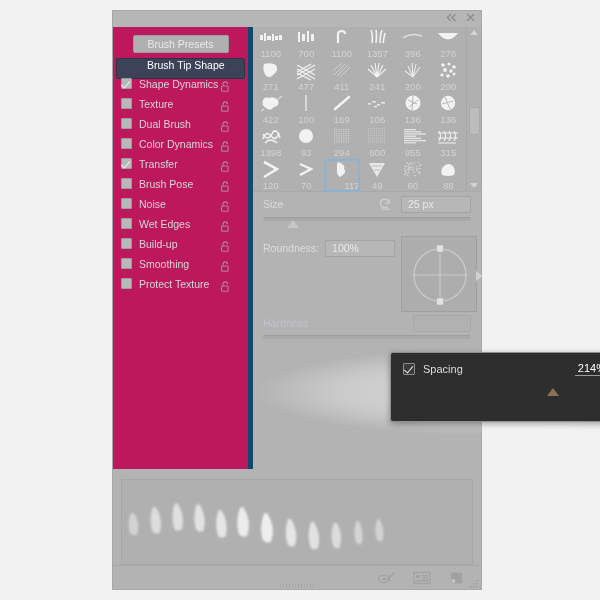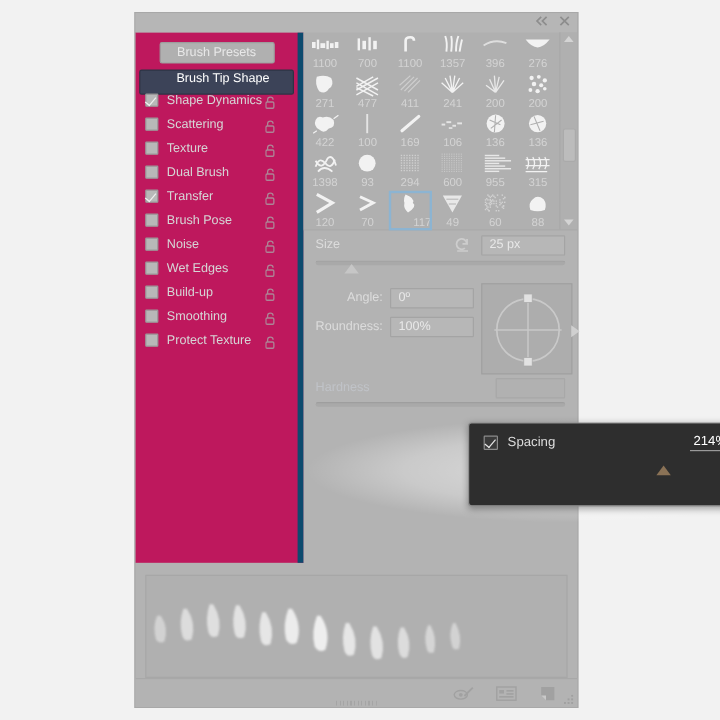--- a/index.html
+++ b/index.html
@@ -268,37 +268,37 @@
           <div class="optrow">
             <span class="chk on"></span>
             <span class="opt-label">Shape Dynamics</span>
             <span class="lock"><svg width="9" height="11" viewBox="0 0 9 11">
                 <path d="M2 5 V3.2 A2.3 2.3 0 0 1 6.6 3.2" stroke="#a8a8a8" stroke-width="1.1" fill="none"></path>
                 <rect x="0.6" y="5" width="6.6" height="5.2" rx="1" stroke="#a8a8a8" stroke-width="1.1" fill="none"></rect>
               </svg></span>
           </div>
           <div class="optrow">
             <span class="chk"></span>
-            <span class="opt-label">Scattering</span>
-            <span class="lock"><svg width="9" height="11" viewBox="0 0 9 11">
-                <path d="M2 5 V3.2 A2.3 2.3 0 0 1 6.6 3.2" stroke="#a8a8a8" stroke-width="1.1" fill="none"></path>
-                <rect x="0.6" y="5" width="6.6" height="5.2" rx="1" stroke="#a8a8a8" stroke-width="1.1" fill="none"></rect>
-              </svg></span>
-          </div>
-          <div class="optrow">
-            <span class="chk"></span>
             <span class="opt-label">Texture</span>
             <span class="lock"><svg width="9" height="11" viewBox="0 0 9 11">
                 <path d="M2 5 V3.2 A2.3 2.3 0 0 1 6.6 3.2" stroke="#a8a8a8" stroke-width="1.1" fill="none"></path>
                 <rect x="0.6" y="5" width="6.6" height="5.2" rx="1" stroke="#a8a8a8" stroke-width="1.1" fill="none"></rect>
               </svg></span>
           </div>
           <div class="optrow">
             <span class="chk"></span>
             <span class="opt-label">Dual Brush</span>
+            <span class="lock"><svg width="9" height="11" viewBox="0 0 9 11">
+                <path d="M2 5 V3.2 A2.3 2.3 0 0 1 6.6 3.2" stroke="#a8a8a8" stroke-width="1.1" fill="none"></path>
+                <rect x="0.6" y="5" width="6.6" height="5.2" rx="1" stroke="#a8a8a8" stroke-width="1.1" fill="none"></rect>
+              </svg></span>
+          </div>
+          <div class="optrow">
+            <span class="chk"></span>
+            <span class="opt-label">Color Dynamics</span>
             <span class="lock"><svg width="9" height="11" viewBox="0 0 9 11">
                 <path d="M2 5 V3.2 A2.3 2.3 0 0 1 6.6 3.2" stroke="#a8a8a8" stroke-width="1.1" fill="none"></path>
                 <rect x="0.6" y="5" width="6.6" height="5.2" rx="1" stroke="#a8a8a8" stroke-width="1.1" fill="none"></rect>
               </svg></span>
           </div>
           <div class="optrow">
             <span class="chk on"></span>
             <span class="opt-label">Transfer</span>
             <span class="lock"><svg width="9" height="11" viewBox="0 0 9 11">
                 <path d="M2 5 V3.2 A2.3 2.3 0 0 1 6.6 3.2" stroke="#a8a8a8" stroke-width="1.1" fill="none"></path>
@@ -876,24 +876,20 @@
         <span class="numfield">25 px</span>
       </div>
       <div class="slider">
         <div class="track"></div>
         <span class="knob" id="sizeknob" style="left: 33.88px;"></span>
       </div>
 
       <div class="mid">
         <div class="mid-left">
           <div class="field-row">
-            <span class="lbl">Angle:</span>
-            <span class="numfield">0º</span>
-          </div>
-          <div class="field-row">
             <span class="lbl">Roundness:</span>
             <span class="numfield">100%</span>
           </div>
         </div>
 
         <div class="anglebox">
           <svg width="76" height="76" viewBox="0 0 76 76">
             <circle cx="38" cy="38" r="26" stroke="#c9c9c9" stroke-width="1.4" fill="none"></circle>
             <line x1="38" y1="10" x2="38" y2="66" stroke="#c9c9c9" stroke-width="1.2"></line>
             <line x1="10" y1="38" x2="66" y2="38" stroke="#c9c9c9" stroke-width="1.2"></line>

